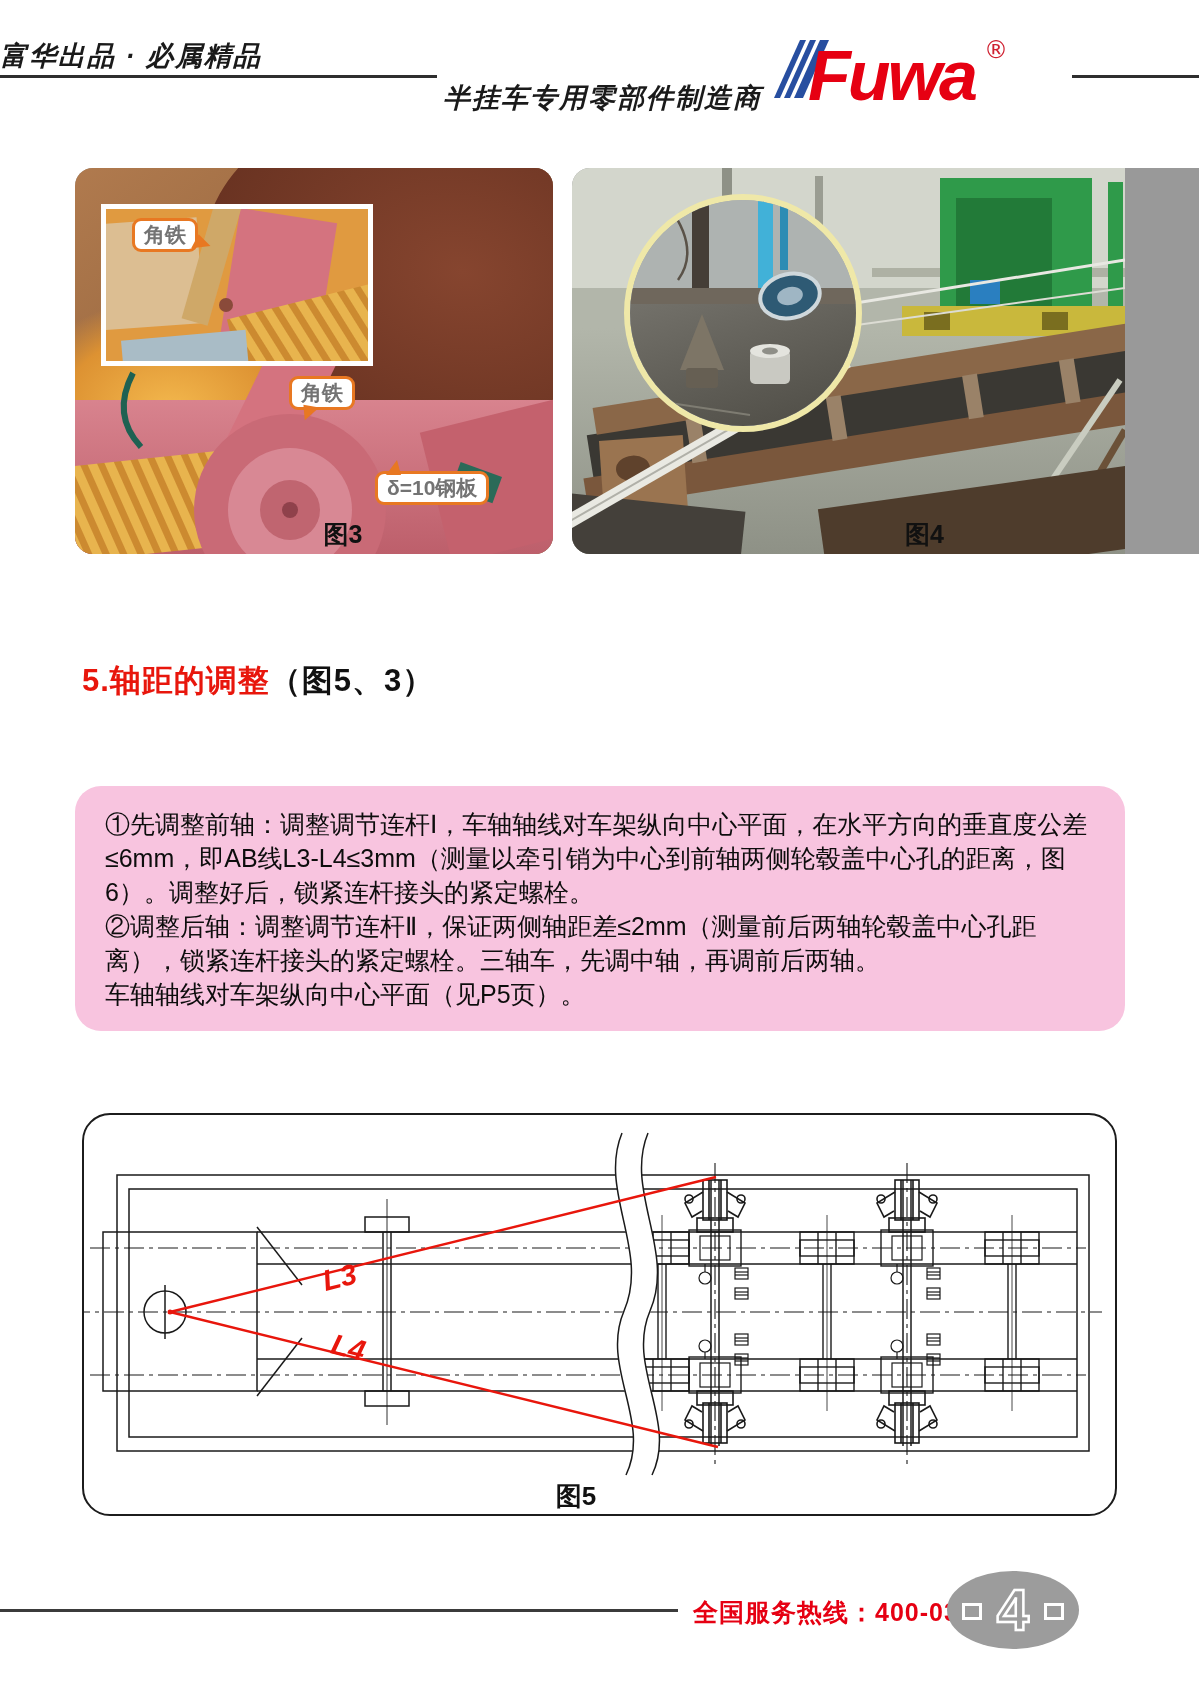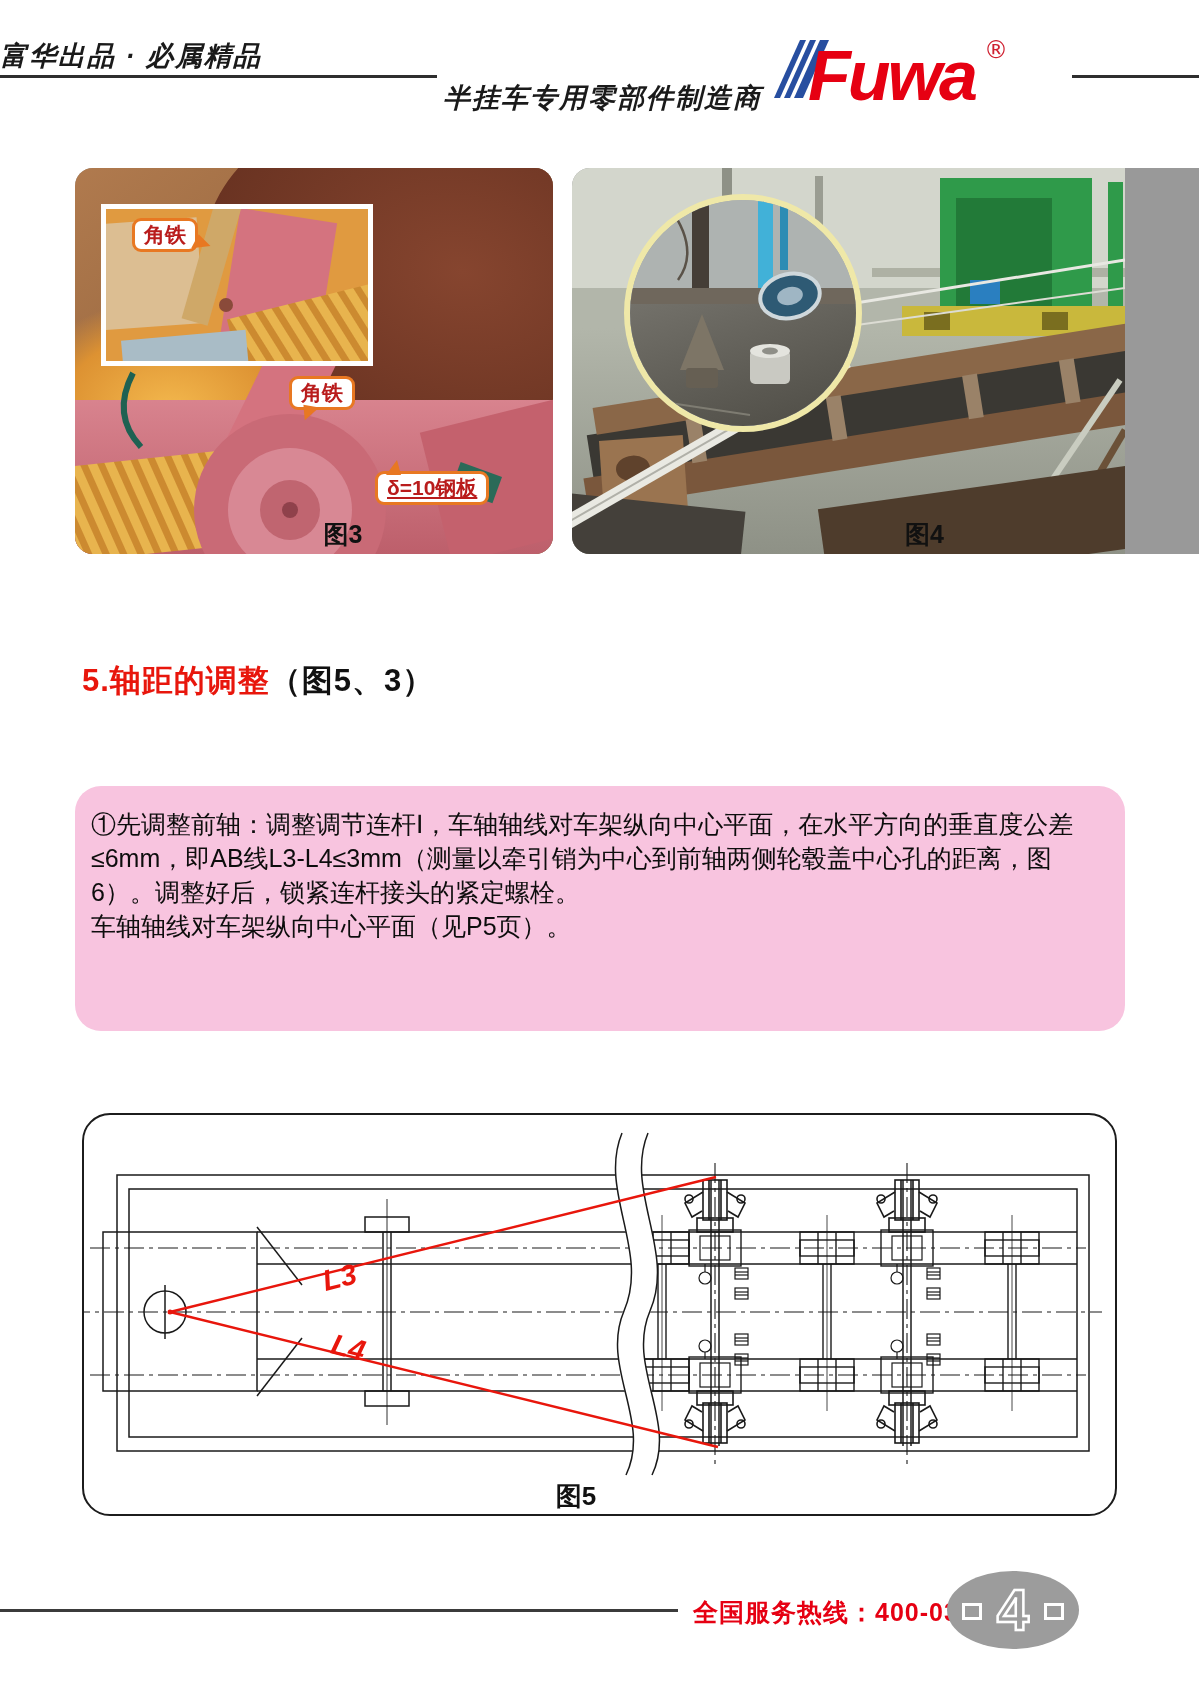--- a/index.html
+++ b/index.html
@@ -23,44 +23,44 @@
   .inset3 { position:absolute; left:26px; top:36px; width:262px; height:152px;
             border:5px solid #fff; overflow:hidden; z-index:3; background:#e09a40; }
   .inset4 { position:absolute; left:52px; top:26px; width:226px; height:226px;
             border:6px solid #efe8a8; border-radius:50%; overflow:hidden; z-index:3; background:#a6aba9; }
   .photo-cap { position:absolute; left:0; right:0; top:350px; text-align:center;
                font-size:25px; color:#111; z-index:6; font-weight:bold; }
   .cap3 { text-indent:58px; } .cap4 { text-indent:56px; }
 
   
   .bubble { position:absolute; background:#fff; border:3px solid #e87822; border-radius:9px;
-            padding:0 9px; font-size:21px; font-weight:bold; color:#b91c1c; line-height:28px;
+            padding:0 9px; font-size:21px; font-weight:bold; color:#737373; line-height:28px;
             white-space:nowrap; z-index:5; }
   .bubble::after { content:""; position:absolute; width:0; height:0; }
   .b1 { left:57px; top:50px; }
   .b1::after { right:-15px; bottom:-4px; border-left:16px solid #e87822;
                border-top:5px solid transparent; border-bottom:11px solid transparent;
                transform:rotate(28deg); }
   .b2 { left:214px; top:208px; }
   .b2::after { left:10px; bottom:-14px; border-top:15px solid #e87822;
                border-left:4px solid transparent; border-right:12px solid transparent;
                transform:rotate(10deg); }
-  .b3 { left:300px; top:303px;text-decoration:underline; }
+  .b3 { left:300px; top:303px; }
   .b3::after { left:8px; top:-14px; border-bottom:15px solid #e87822;
                border-left:11px solid transparent; border-right:4px solid transparent; }
 
   
   .section-heading { position:absolute; left:82px; top:660px; font-size:31px; font-weight:bold; letter-spacing:1px; }
   .section-heading .red { color:#e8160c; }
   .section-heading .blk { color:#111; }
 
   
   .instructions { position:absolute; left:75px; top:786px; width:1050px; height:245px;
                   background:#f8c4df; border-radius:26px; box-sizing:border-box;
-                  padding:21px 30px 0 16px; font-size:25px; line-height:34px; color:#0d0d0d; }
+                  padding:21px 30px 0 30px; font-size:25px; line-height:34px; color:#0d0d0d; }
   .instructions p { margin:0; }
 
   
   .fig5-box { position:absolute; left:82px; top:1113px; width:1035px; height:403px;
               border:2px solid #1c1c1c; border-radius:28px; box-sizing:border-box; background:#fff; }
   .fig5-box svg { display:block; width:100%; height:100%; }
 
   
   .footer-line { position:absolute; left:0; top:1609px; width:678px; height:3px; background:#3b3b3b; }
   .hotline { position:absolute; left:693px; top:1596px; font-size:25px; font-weight:bold; color:#e60012; letter-spacing:1px; }
@@ -226,20 +226,21 @@
     </div>
     <div class="photo-cap cap4">图4</div>
   </div>
 
   <div class="section-heading">
     <span class="red">5.轴距的调整</span><span class="blk">（图5、3）</span>
   </div>
 
   <div class="instructions">
     <p>①先调整前轴：调整调节连杆Ⅰ，车轴轴线对车架纵向中心平面，在水平方向的垂直度公差≤6mm，即AB线L3-L4≤3mm（测量以牵引销为中心到前轴两侧轮毂盖中心孔的距离，图6）。调整好后，锁紧连杆接头的紧定螺栓。</p>
+    <p>②调整后轴：调整调节连杆Ⅱ，保证两侧轴距差≤2mm（测量前后两轴轮毂盖中心孔距离），锁紧连杆接头的紧定螺栓。三轴车，先调中轴，再调前后两轴。</p>
     <p>车轴轴线对车架纵向中心平面（见P5页）。</p>
   </div>
 
   <div class="fig5-box">
     <svg viewBox="0 0 1031 399" preserveAspectRatio="none">
       <defs>
         <g id="hgr" stroke="#1a1a1a" stroke-width="1.6" fill="none">
           <rect x="-12" y="-52" width="24" height="40"></rect>
           <rect x="-18" y="-14" width="36" height="14"></rect>
           <path d="M-12 -40 L-30 -29 L-23 -15 L-13 -21"></path>

